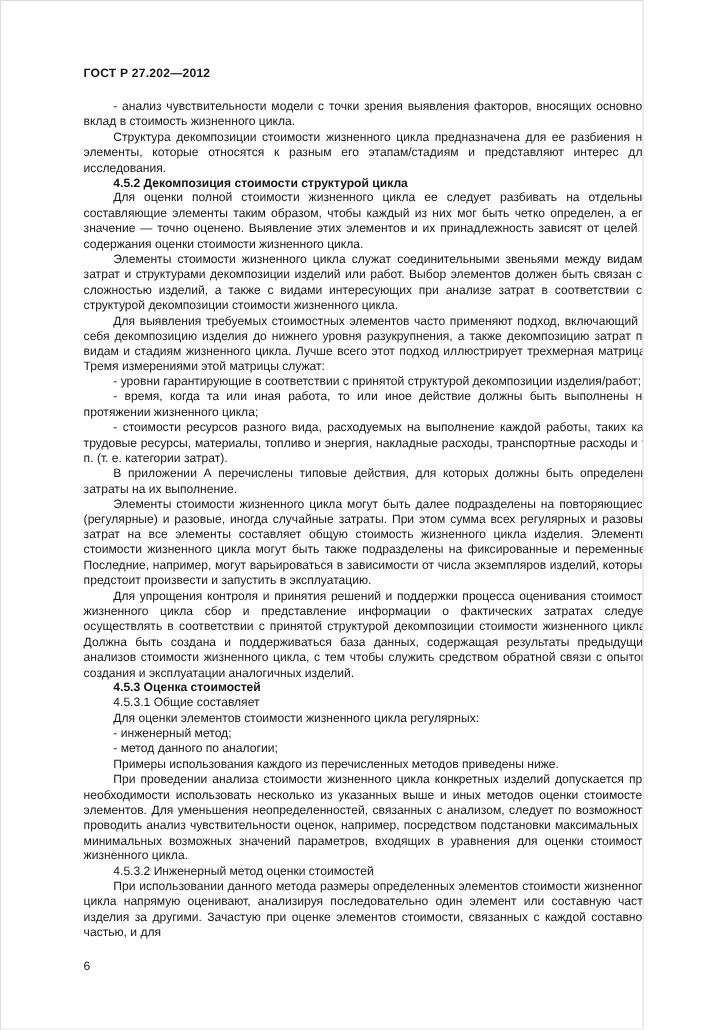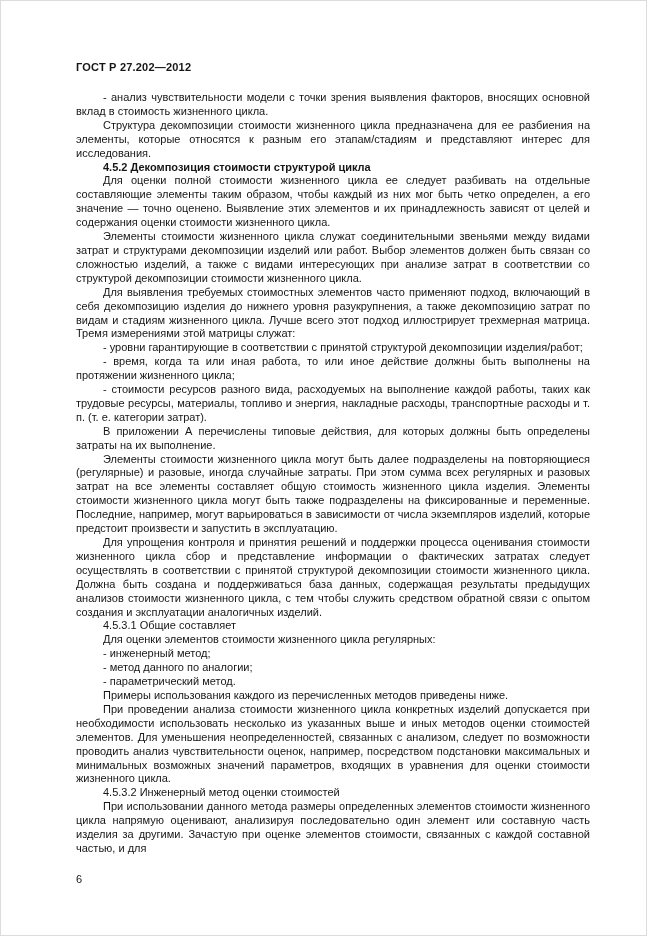--- a/index.html
+++ b/index.html
@@ -2,21 +2,21 @@
 <html><head>
 <meta charset="utf-8">
 <style>
   html, body {
     margin: 0;
     padding: 0;
     background: #ffffff;
   }
   .page {
     position: relative;
-    width: 647px;
+    width: 585px;
     height: 936px;
     background: #ffffff;
     font-family: "Liberation Sans", sans-serif;
     color: #161616;
     box-sizing: border-box;
     border: 1px solid #dcdcdc;
     overflow: hidden;
   }
   .doc-header {
     position: absolute;
@@ -64,25 +64,25 @@
       <p class="heading">4.5.2 Декомпозиция стоимости структурой цикла</p>
       <p class="paragraph">Для оценки полной стоимости жизненного цикла ее следует разбивать на отдельные составляющие элементы таким образом, чтобы каждый из них мог быть четко определен, а его значение — точно оценено. Выявление этих элементов и их принадлежность зависят от целей и содержания оценки стоимости жизненного цикла.</p>
       <p class="paragraph">Элементы стоимости жизненного цикла служат соединительными звеньями между видами затрат и структурами декомпозиции изделий или работ. Выбор элементов должен быть связан со сложностью изделий, а также с видами интересующих при анализе затрат в соответствии со структурой декомпозиции стоимости жизненного цикла.</p>
       <p class="paragraph">Для выявления требуемых стоимостных элементов часто применяют подход, включающий в себя декомпозицию изделия до нижнего уровня разукрупнения, а также декомпозицию затрат по видам и стадиям жизненного цикла. Лучше всего этот подход иллюстрирует трехмерная матрица. Тремя измерениями этой матрицы служат:</p>
       <p class="list-item">- уровни гарантирующие в соответствии с принятой структурой декомпозиции изделия/работ;</p>
       <p class="list-item">- время, когда та или иная работа, то или иное действие должны быть выполнены на протяжении жизненного цикла;</p>
       <p class="list-item">- стоимости ресурсов разного вида, расходуемых на выполнение каждой работы, таких как трудовые ресурсы, материалы, топливо и энергия, накладные расходы, транспортные расходы и т. п. (т. е. категории затрат).</p>
       <p class="paragraph">В приложении А перечислены типовые действия, для которых должны быть определены затраты на их выполнение.</p>
       <p class="paragraph">Элементы стоимости жизненного цикла могут быть далее подразделены на повторяющиеся (регулярные) и разовые, иногда случайные затраты. При этом сумма всех регулярных и разовых затрат на все элементы составляет общую стоимость жизненного цикла изделия. Элементы стоимости жизненного цикла могут быть также подразделены на фиксированные и переменные. Последние, например, могут варьироваться в зависимости от числа экземпляров изделий, которые предстоит произвести и запустить в эксплуатацию.</p>
       <p class="paragraph">Для упрощения контроля и принятия решений и поддержки процесса оценивания стоимости жизненного цикла сбор и представление информации о фактических затратах следует осуществлять в соответствии с принятой структурой декомпозиции стоимости жизненного цикла. Должна быть создана и поддерживаться база данных, содержащая результаты предыдущих анализов стоимости жизненного цикла, с тем чтобы служить средством обратной связи с опытом создания и эксплуатации аналогичных изделий.</p>
+      <p class="heading">4.5.3 Оценка стоимостей</p>
       <p class="subheading">4.5.3.1 Общие составляет</p>
       <p class="paragraph">Для оценки элементов стоимости жизненного цикла регулярных:</p>
       <p class="list-item">- инженерный метод;</p>
       <p class="list-item">- метод данного по аналогии;</p>
-      <p class="list-item">- параметрический метод.</p>
       <p class="paragraph">Примеры использования каждого из перечисленных методов приведены ниже.</p>
       <p class="paragraph">При проведении анализа стоимости жизненного цикла конкретных изделий допускается при необходимости использовать несколько из указанных выше и иных методов оценки стоимостей элементов. Для уменьшения неопределенностей, связанных с анализом, следует по возможности проводить анализ чувствительности оценок, например, посредством подстановки максимальных и минимальных возможных значений параметров, входящих в уравнения для оценки стоимости жизненного цикла.</p>
       <p class="subheading">4.5.3.2 Инженерный метод оценки стоимостей</p>
       <p class="paragraph">При использовании данного метода размеры определенных элементов стоимости жизненного цикла напрямую оценивают, анализируя последовательно один элемент или составную часть изделия за другими. Зачастую при оценке элементов стоимости, связанных с каждой составной частью, и для</p>
     </div>
 
   <div class="page-number">6</div>
 </div>
 
 </body></html>

